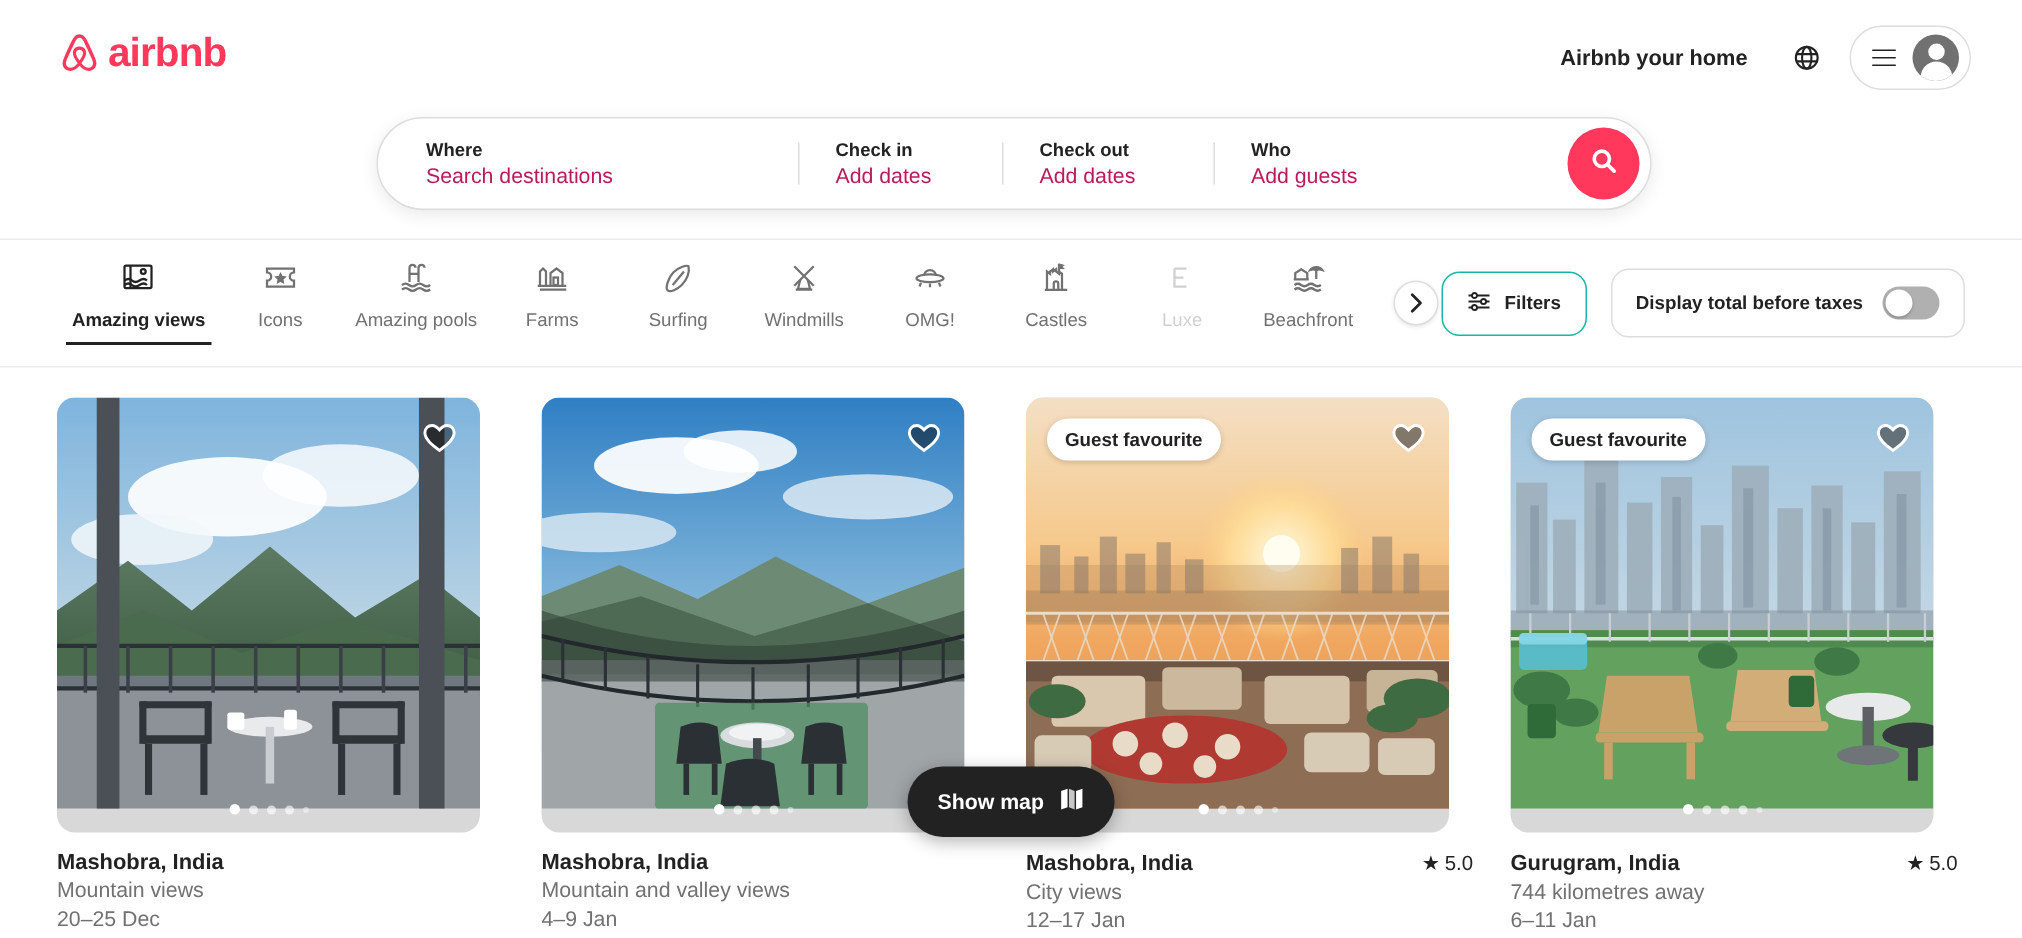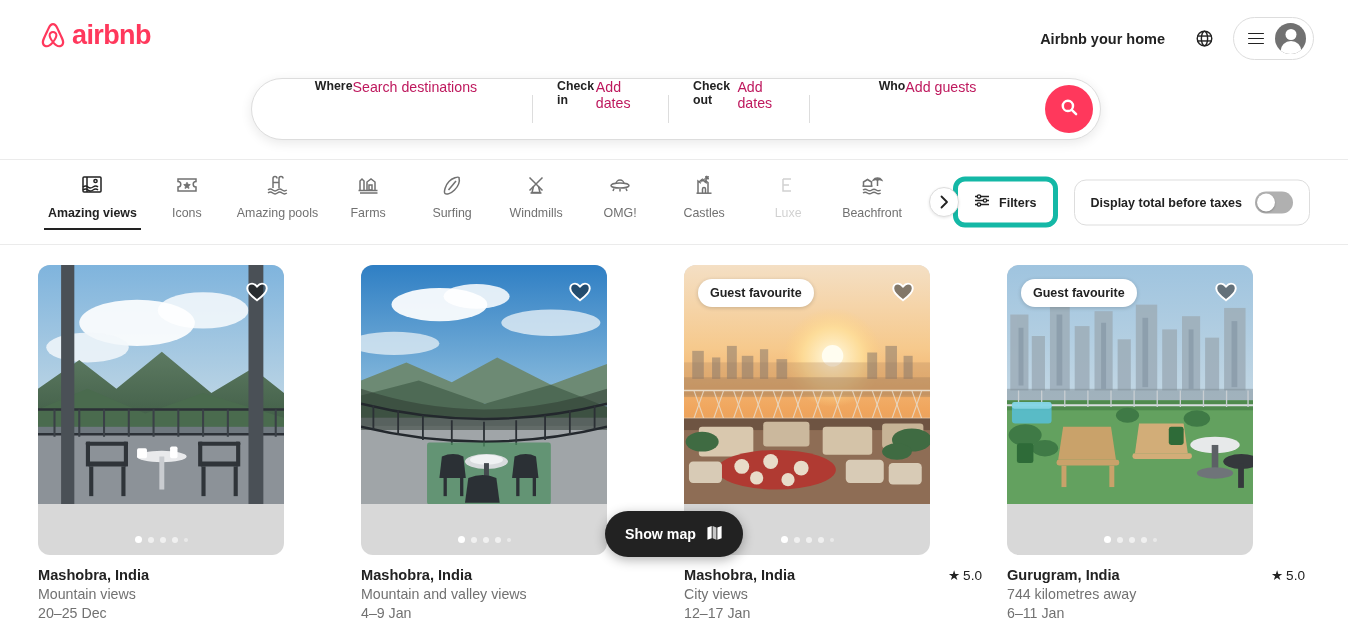--- a/index.html
+++ b/index.html
@@ -89,21 +89,21 @@
     position: absolute; left: 251px; top: 78px;
     width: 850px; height: 62px;
     background: #fff;
     border: 1px solid #dddddd;
     border-radius: 32px;
     box-shadow: 0 3px 12px rgba(0,0,0,0.09);
     display: flex; align-items: center;
   }
   .search-seg {
     padding: 0 24px;
-    display: flex; flex-direction: row; justify-content: center;
+    display: flex; flex-direction: column; justify-content: center;
     height: 100%; cursor: pointer; position: relative;
   }
   .search-seg.where  { width: 280px; padding-left: 32px; }
   .search-seg.checkin  { width: 135px; }
   .search-seg.checkout { width: 140px; }
   .search-seg.who { flex: 1; }
   .seg-divider { width: 1px; height: 28px; background: #dddddd; }
   .seg-label {
     font-size: 12.3px; font-weight: 700; color: #222; margin-bottom: 3px;
     letter-spacing: 0.02px;
@@ -149,21 +149,21 @@
     border: 1px solid #dddddd; background: #fff;
     display: flex; align-items: center; justify-content: center;
     cursor: pointer; box-shadow: 0 1px 3px rgba(0,0,0,0.1); z-index: 3;
   }
   .cat-right {
     position: absolute; right: 38px; top: 50%; transform: translateY(-50%);
     display: flex; align-items: center; gap: 16px;
   }
   .filters-btn {
     display: flex; align-items: center; gap: 9px;
-    border: 5px solid #14b8a6; border-radius: 12px;
+    border: 1px solid #14b8a6; border-radius: 12px;
     padding: 11px 16px; cursor: pointer; background: #fff;
     font-size: 12.5px; font-weight: 600; color: #222;
   }
   .taxes-box {
     display: flex; align-items: center; gap: 13px;
     border: 1px solid #dddddd; border-radius: 12px;
     padding: 11px 16px; cursor: pointer; background: #fff;
   }
   .taxes-label { font-size: 12.5px; font-weight: 600; color: #222; white-space: nowrap; }
   .toggle {
@@ -178,21 +178,21 @@
 
   
   .grid {
     display: grid;
     grid-template-columns: repeat(4, 298px);
     gap: 25px;
     padding: 20px 38px 0;
   }
   .card { position: relative; cursor: pointer; }
   .card-media {
-    position: relative; width: 246px; height: 290px;
+    position: relative; width: 282px; height: 290px;
     border-radius: 12px; overflow: hidden; background: #d8d8d8;
   }
   .card-media .photo { position: absolute; inset: 0; }
 
   .badge {
     position: absolute; left: 14px; top: 14px; z-index: 2;
     background: #ffffff; color: #222;
     font-size: 12.5px; font-weight: 700;
     padding: 7px 12px; border-radius: 14px;
     box-shadow: 0 1px 4px rgba(0,0,0,0.18);

